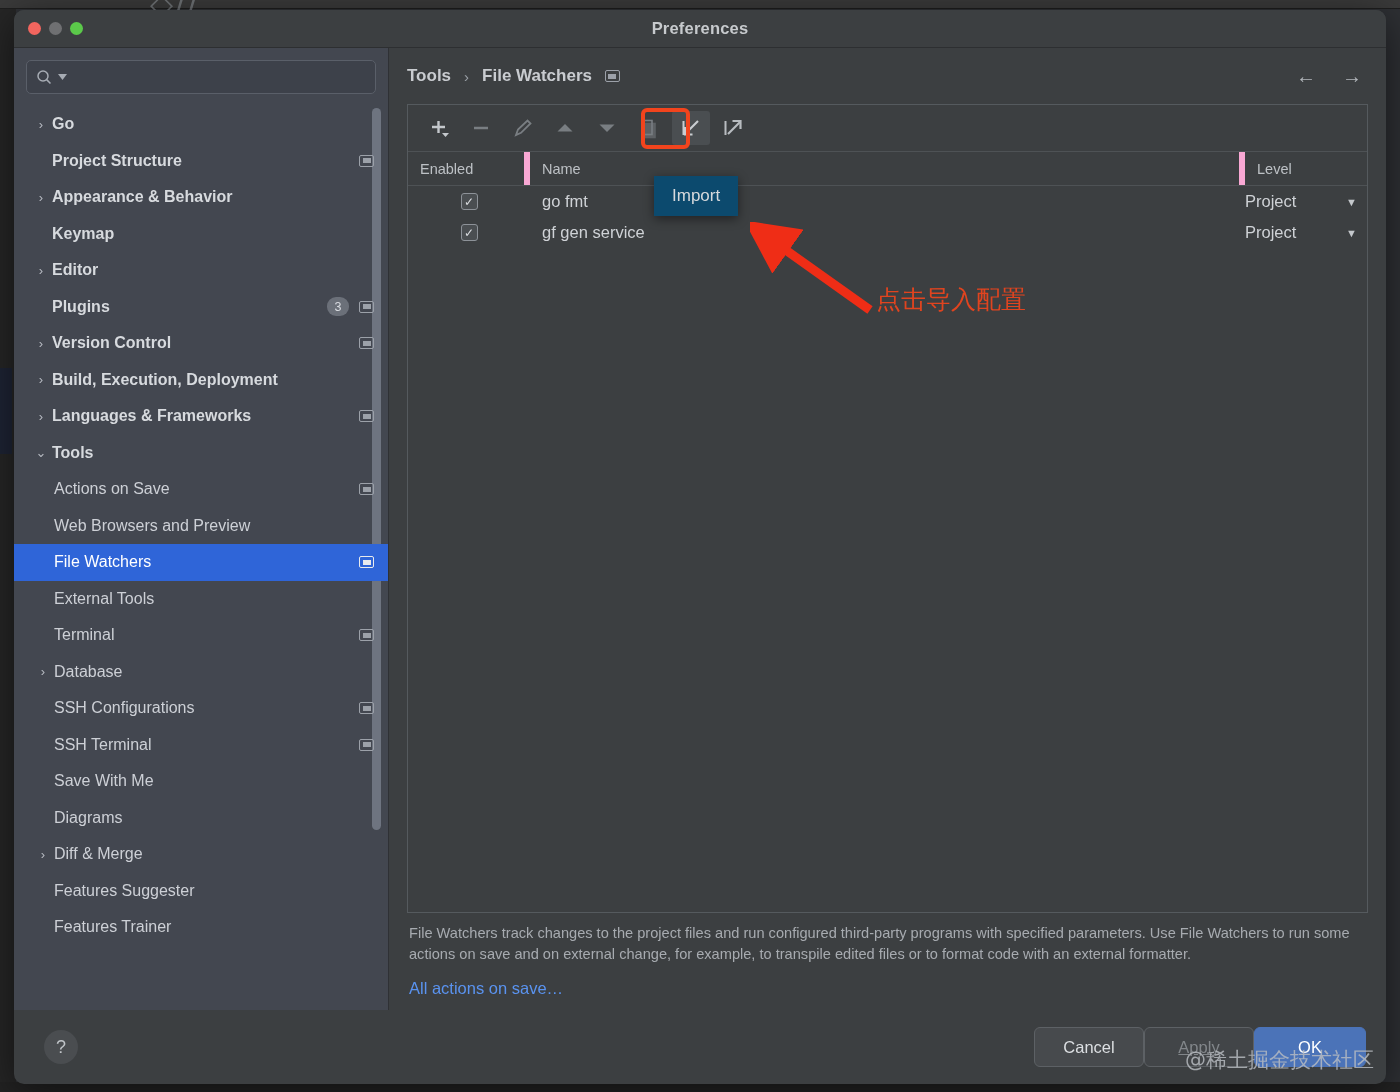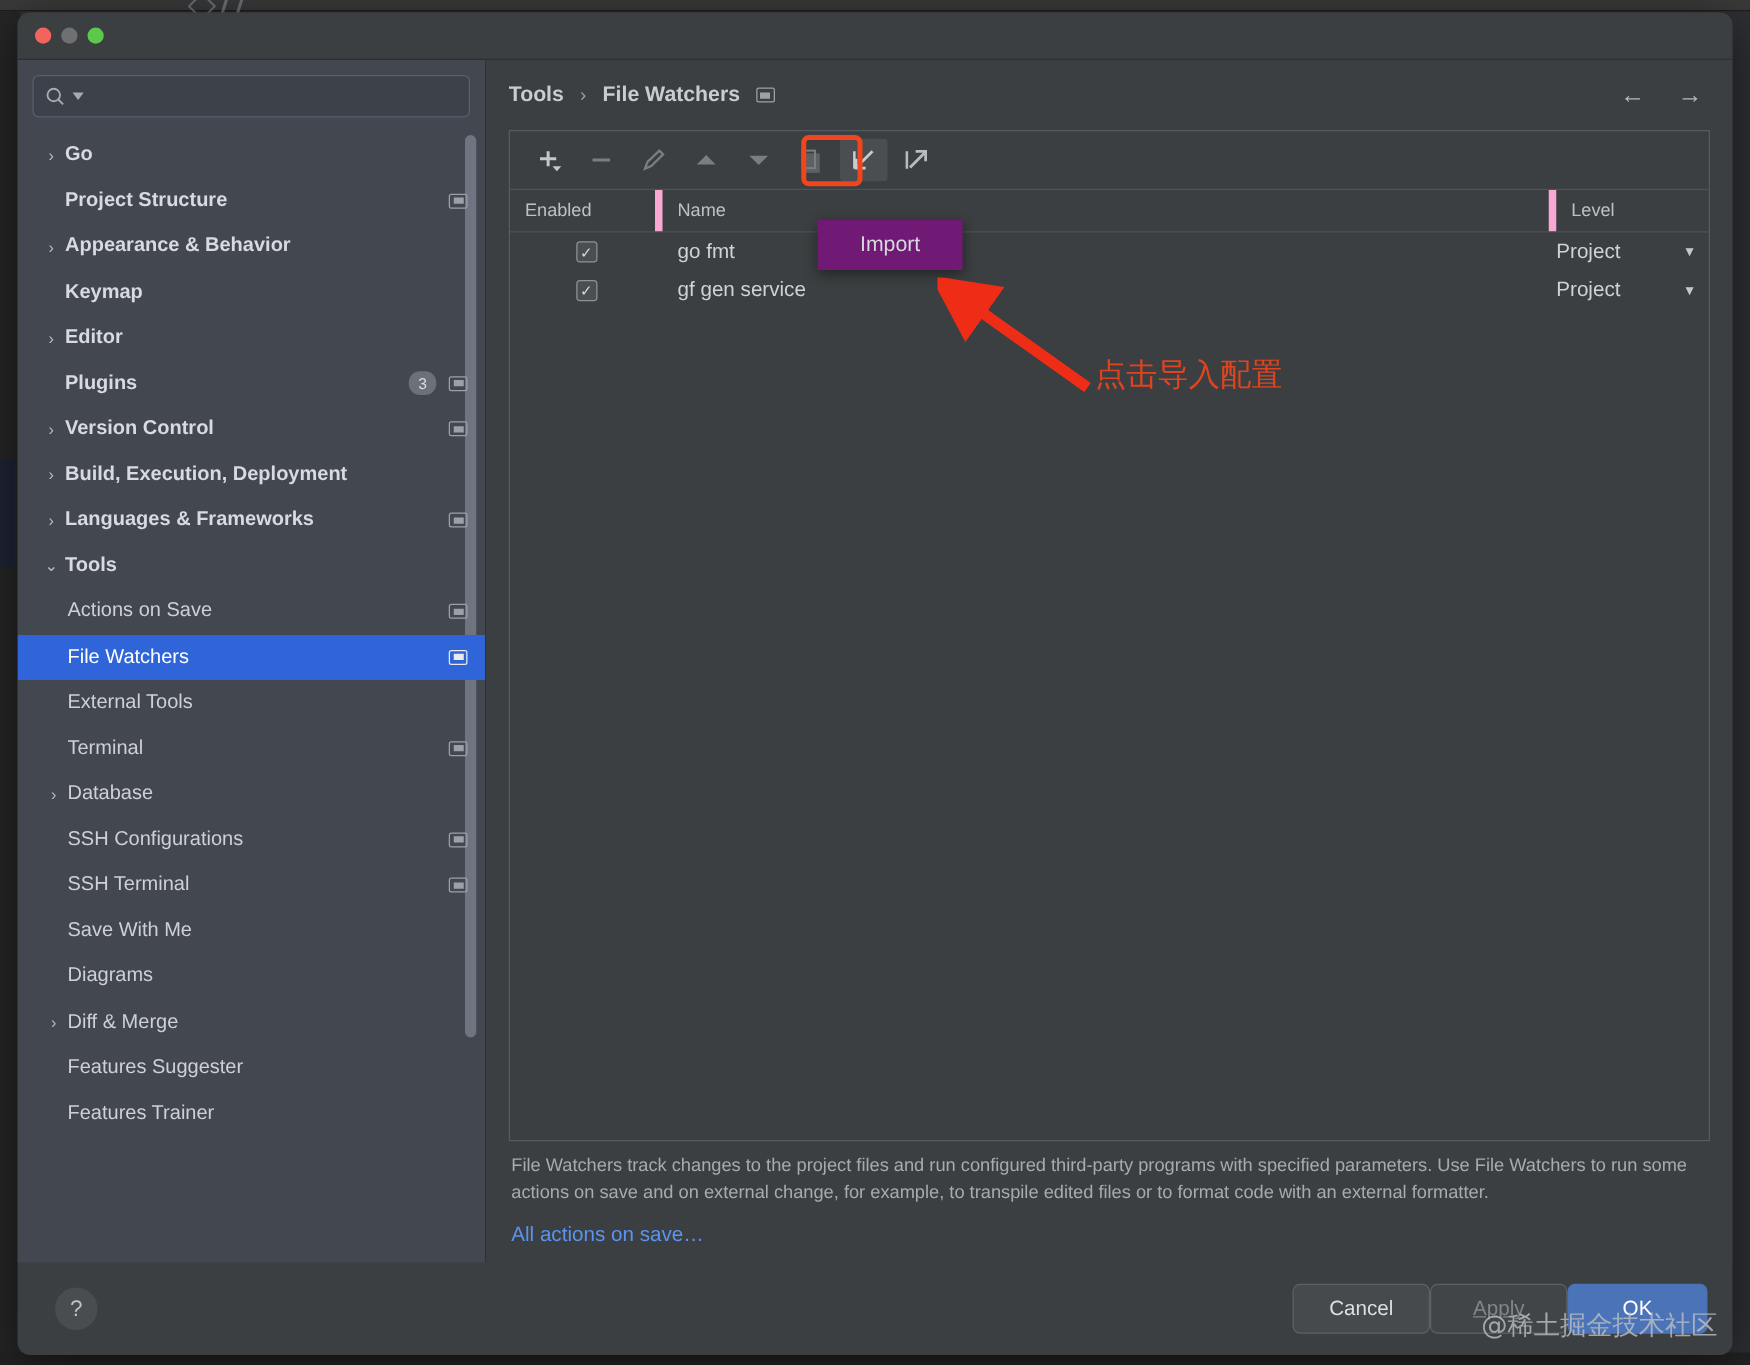--- a/index.html
+++ b/index.html
@@ -246,22 +246,22 @@
   .watermark {
     position: absolute; right: 12px; top: 36px;
     font-size: 21px; color: #b9bdc2; opacity: .82;
     font-family: "DejaVu Sans", sans-serif;
     white-space: nowrap; pointer-events: none;
   }
 
   
   .tooltip {
     position: absolute; left: 654px; top: 176px;
-    background: #701a75; color: #d6d9dc;
-    font-size: 17px; padding: 10px 34px;
+    background: #0c4a6e; color: #d6d9dc;
+    font-size: 17px; padding: 10px 18px;
     box-shadow: 0 3px 10px rgba(0,0,0,.45);
   }
   .annot-text {
     position: absolute; left: 876px; top: 283px;
     font-size: 25px; color: #e0441f;
     font-family: "DejaVu Sans", sans-serif;
     white-space: nowrap;
   }
   .annot-arrow { position: absolute; left: 750px; top: 222px; }
 </style>
@@ -277,20 +277,21 @@
 <div class="bg-bottom"></div>
 
 <div class="window">
 
   <div class="titlebar">
     <div class="traffic">
       <div class="tl red"></div>
       <div class="tl yellow"></div>
       <div class="tl green"></div>
     </div>
+    <div class="window-title">Preferences</div>
   </div>
 
   <div class="body">
 
     <div class="sidebar">
       <div class="search-wrap">
         <div class="search-box">
           <svg width="17" height="17" viewBox="0 0 17 17">
             <circle cx="7" cy="7" r="5" fill="none" stroke="#a6abb3" stroke-width="1.5"></circle>
             <line x1="10.6" y1="10.6" x2="14.5" y2="14.5" stroke="#a6abb3" stroke-width="1.5"></line>
@@ -346,20 +347,24 @@
             <span class="monitor-icon"></span>
           </div>
           <div class="node d1 bold">
             <span class="twisty">⌄</span>
             <span class="label">Tools</span>
           </div>
           <div class="node d2">
             <span class="twisty"></span>
             <span class="label">Actions on Save</span>
             <span class="monitor-icon"></span>
+          </div>
+          <div class="node d2">
+            <span class="twisty"></span>
+            <span class="label">Web Browsers and Preview</span>
           </div>
           <div class="node d2 selected">
             <span class="twisty"></span>
             <span class="label">File Watchers</span>
             <span class="monitor-icon"></span>
           </div>
           <div class="node d2">
             <span class="twisty"></span>
             <span class="label">External Tools</span>
           </div>

